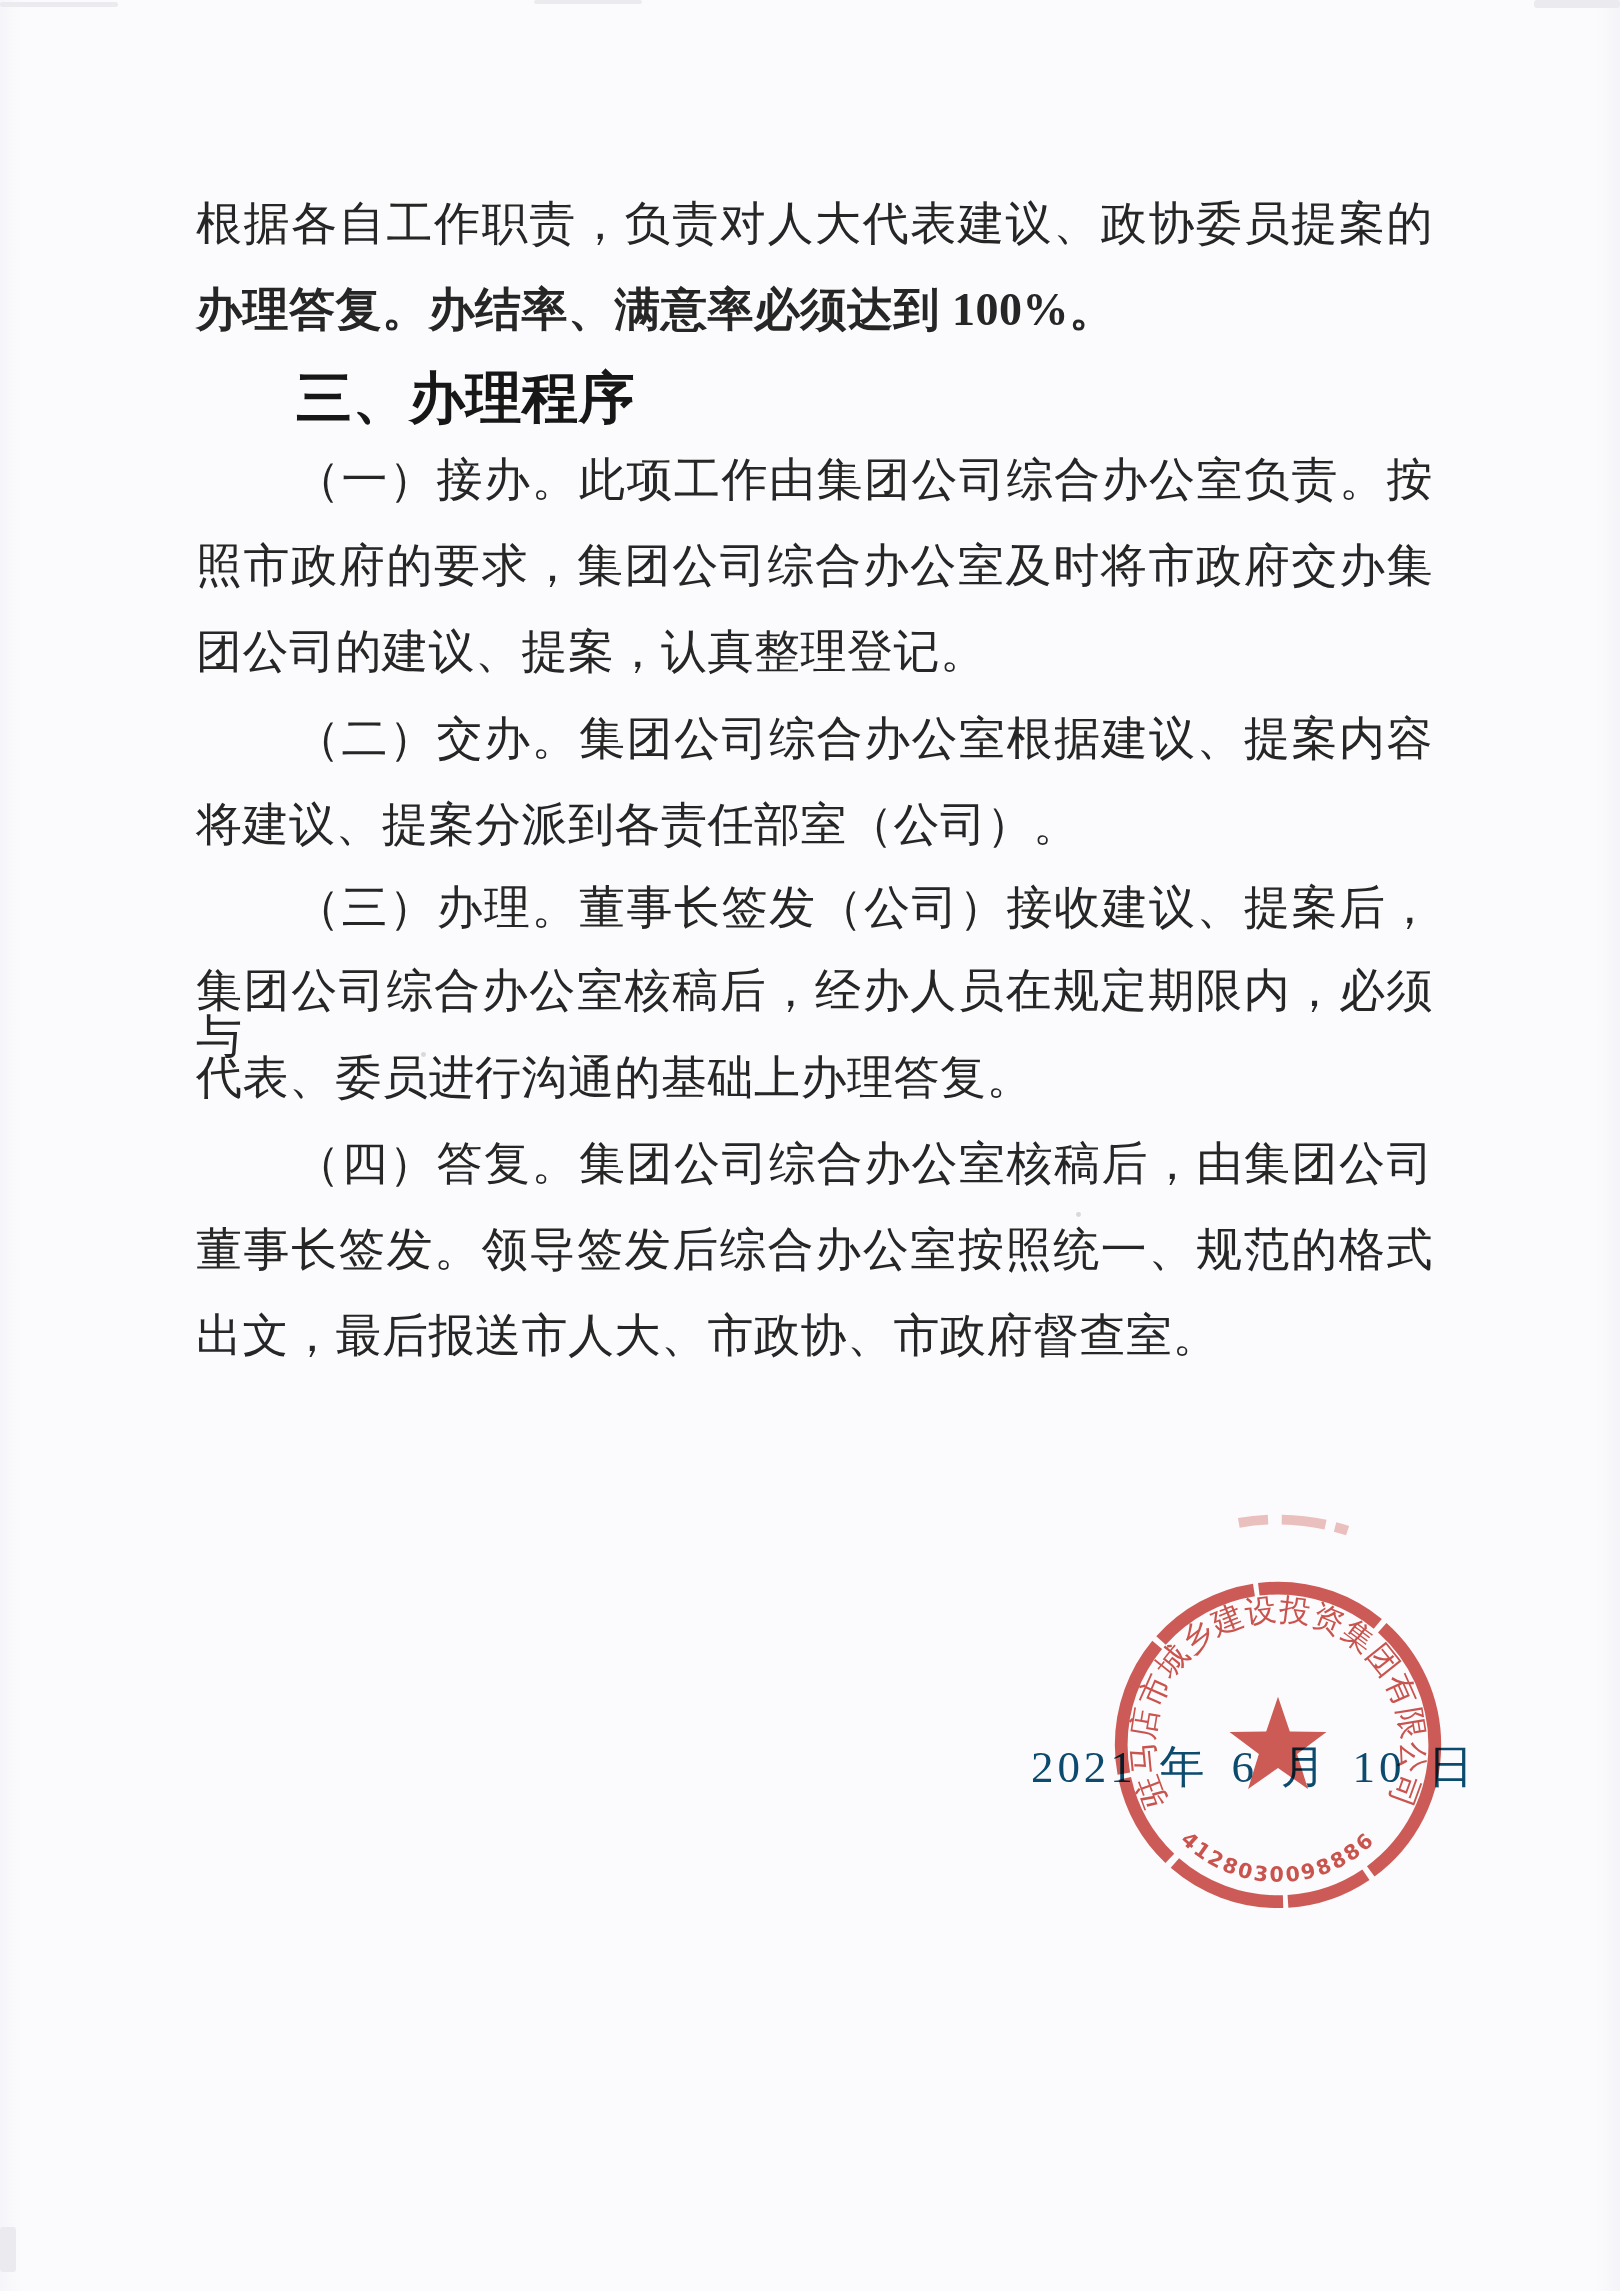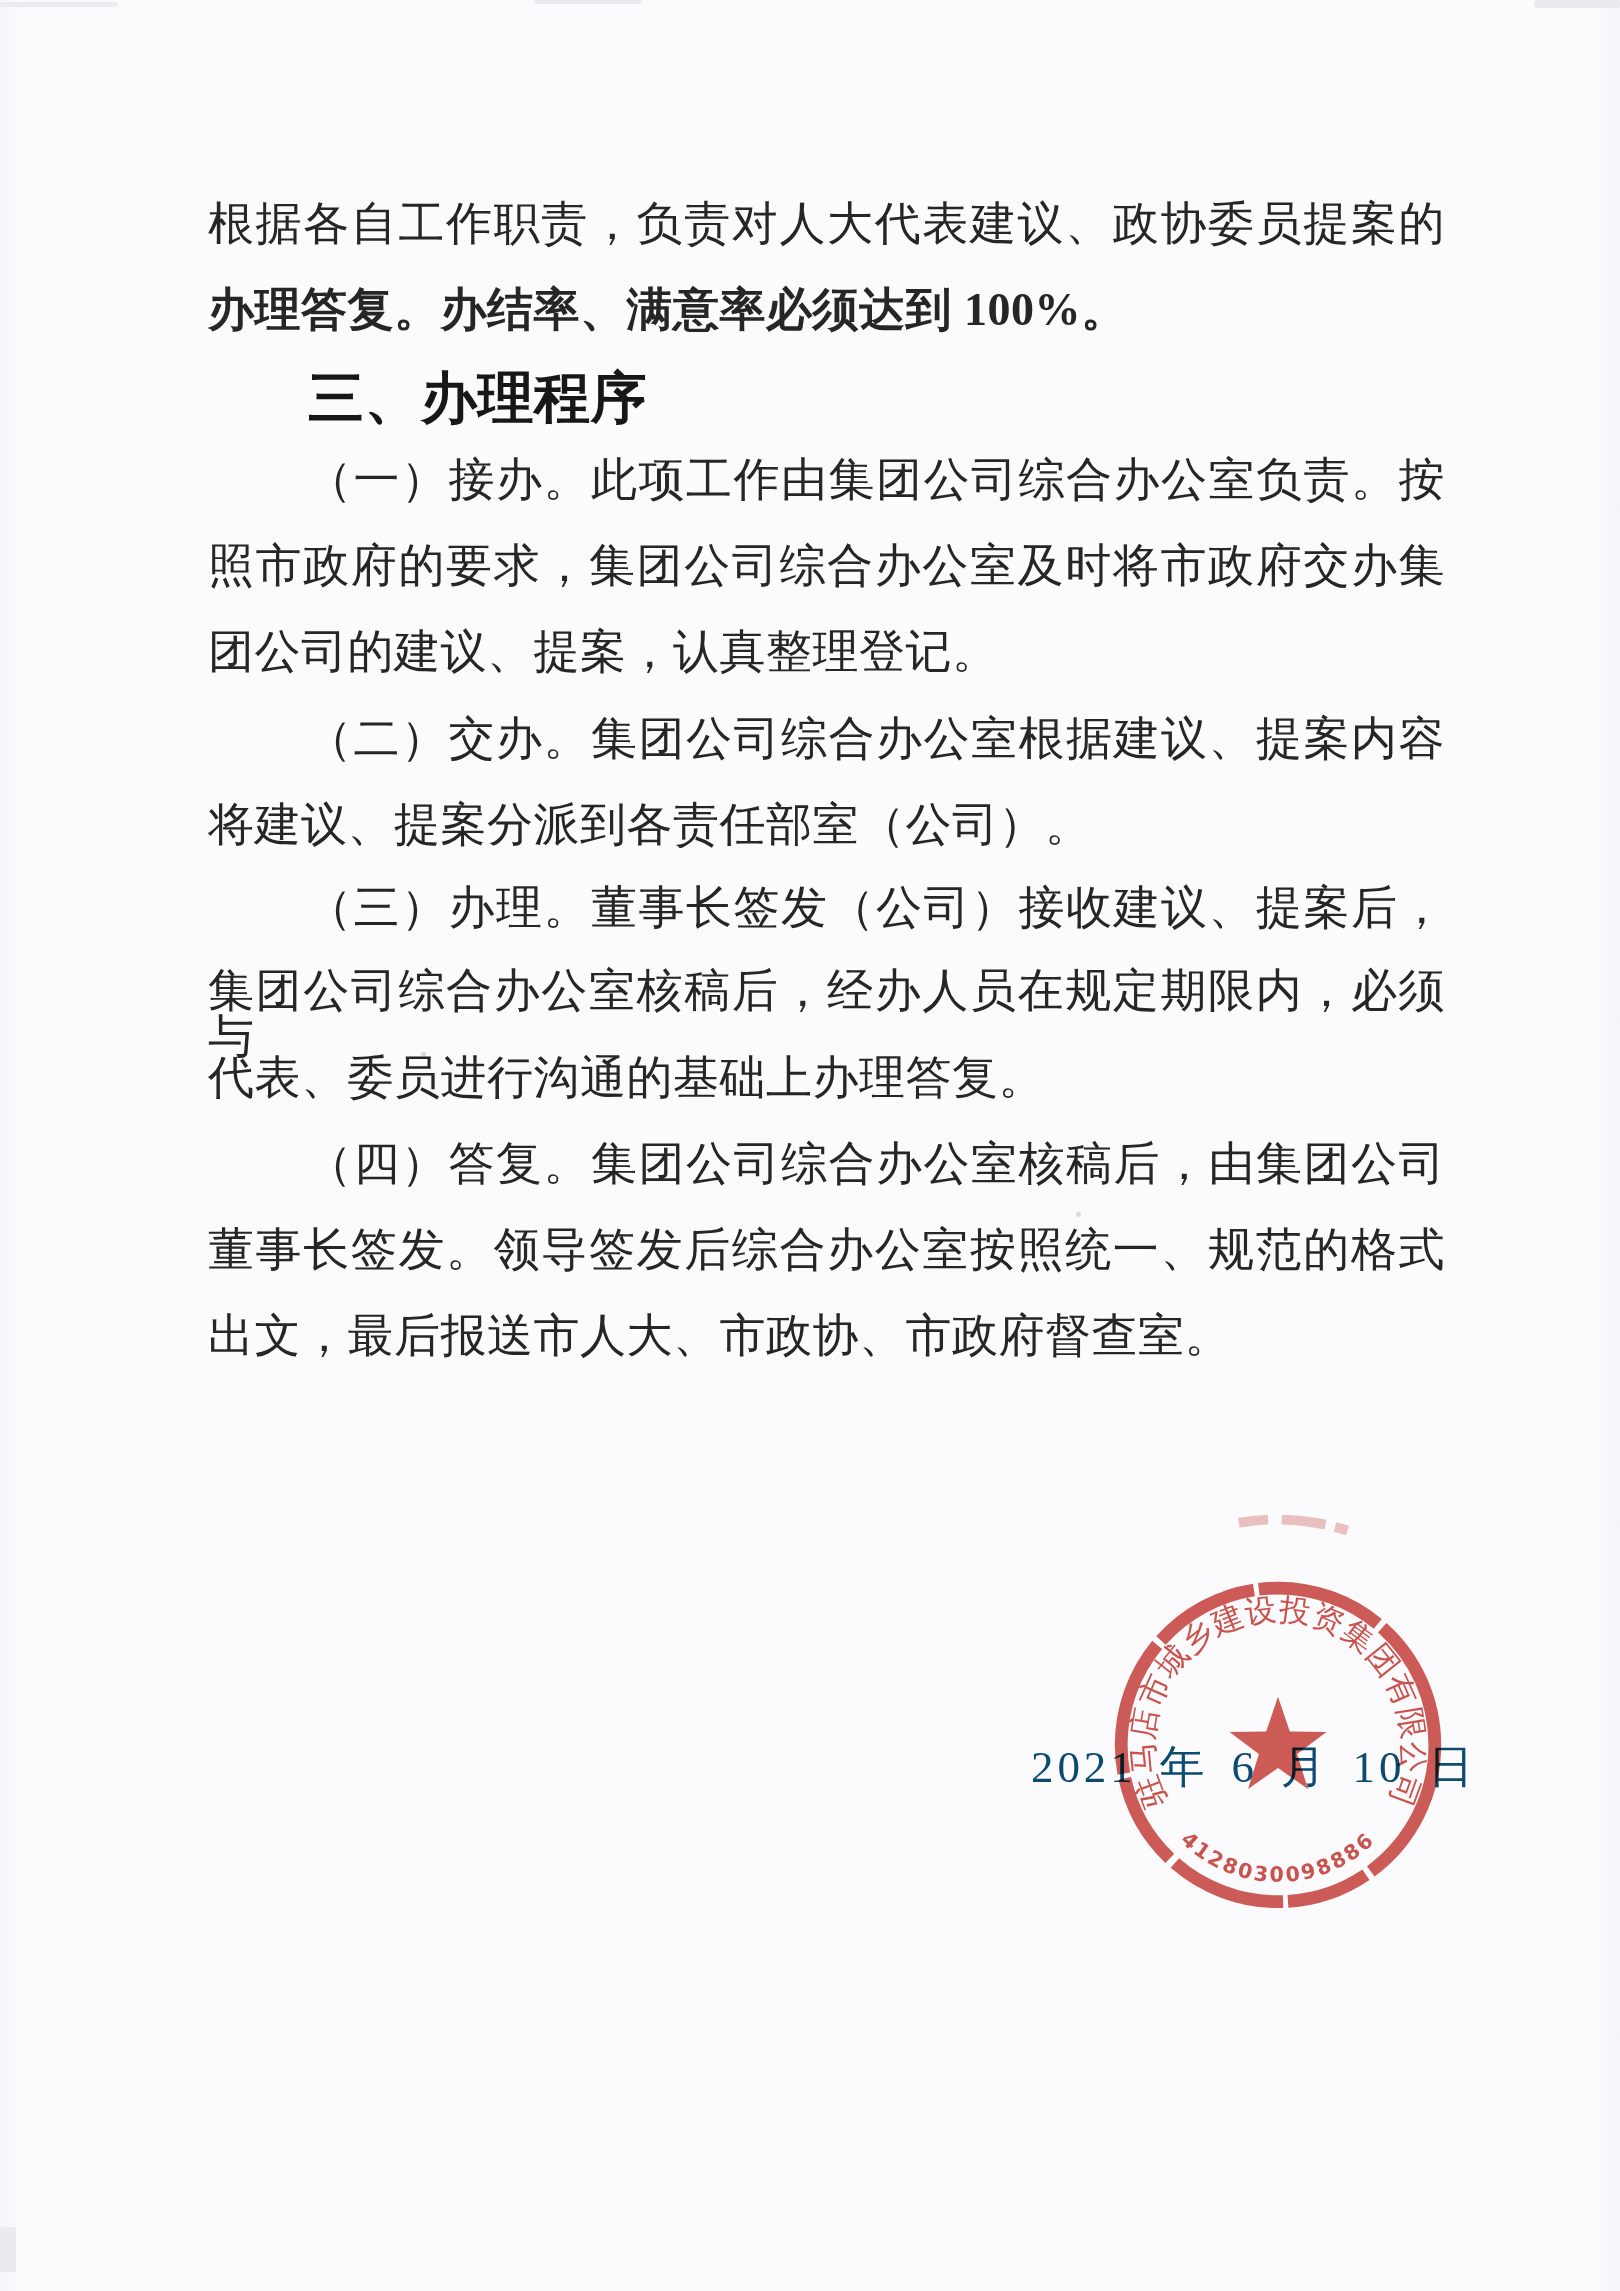--- a/index.html
+++ b/index.html
@@ -9,21 +9,21 @@
     background:#fbfafc;
     font-family:"Liberation Serif","DejaVu Serif",serif;
   }
   .page{
     position:absolute;inset:0;
     background:linear-gradient(90deg,#f6f5f9 0px,#fbfafc 21.6px,#fbfafc 1596px,#f5f4f8 1620px);
   }
   .artifact{position:absolute;background:#ebebef;border-radius:2.9px;}
   .speck{position:absolute;width:4.9px;height:4.9px;border-radius:50%;background:#d9d9dc;}
   .line{
-    position:absolute;left:208px;width:1237px;
+    position:absolute;left:196px;width:1237px;
     font-size:46px;line-height:1.0;color:var(--ink);
     letter-spacing:0.5px;white-space:nowrap;
   }
   .justify{
     white-space:normal;
     text-align:justify;text-align-last:justify;
   }
   .indent{text-indent:98px;}
   .heading{
     font-family:"Liberation Sans","DejaVu Sans",sans-serif;

